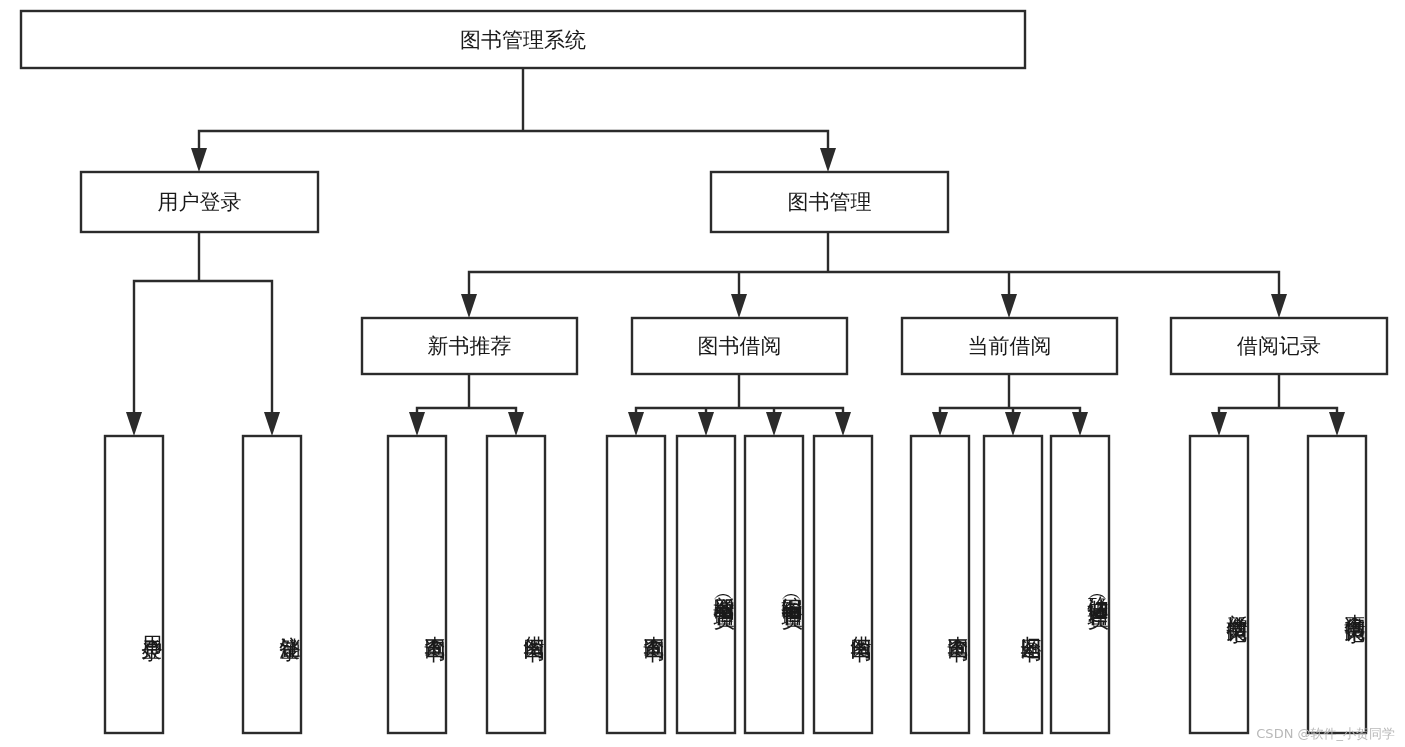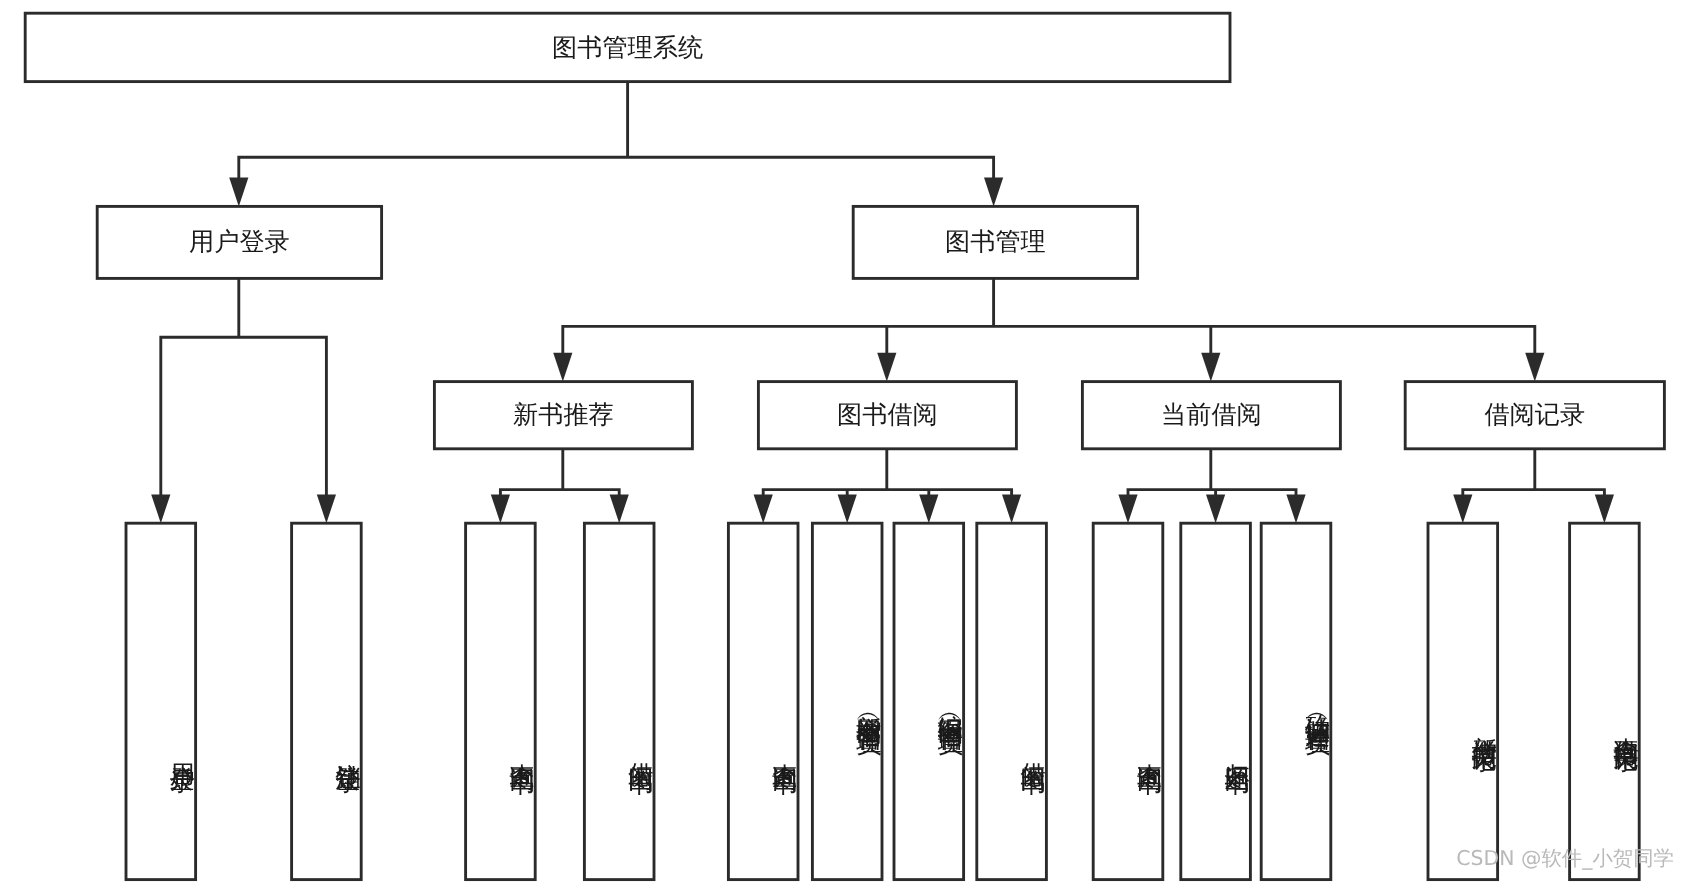--- a/index.html
+++ b/index.html
@@ -62,23 +62,23 @@
     letter-spacing: 2px;
     white-space: nowrap;
     display: flex;
     align-items: flex-start;
     justify-content: center;
     pointer-events: none;
   }
   .watermark {
     position: absolute;
     right: 10px;
-    bottom: 20px;
+    bottom: 4px;
     font-family: "DejaVu Sans", "Liberation Sans", sans-serif;
-    font-size: 17px;
+    font-size: 13px;
     color: #b9b9b9;
     white-space: nowrap;
   }
 </style>
 </head>
 <body>
 
 <div id="diagram-root">
 
   <svg class="diagram-svg" viewBox="0 0 1405 747">

